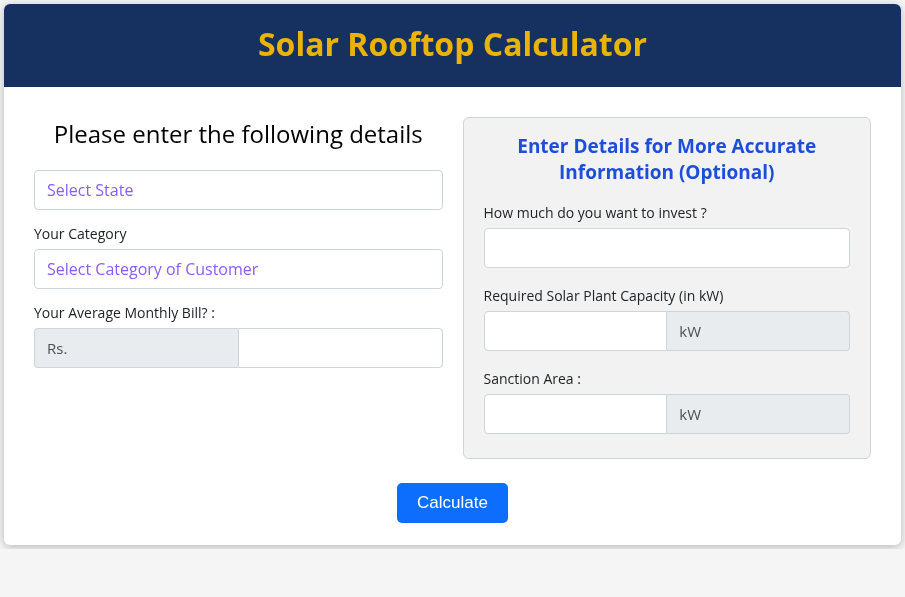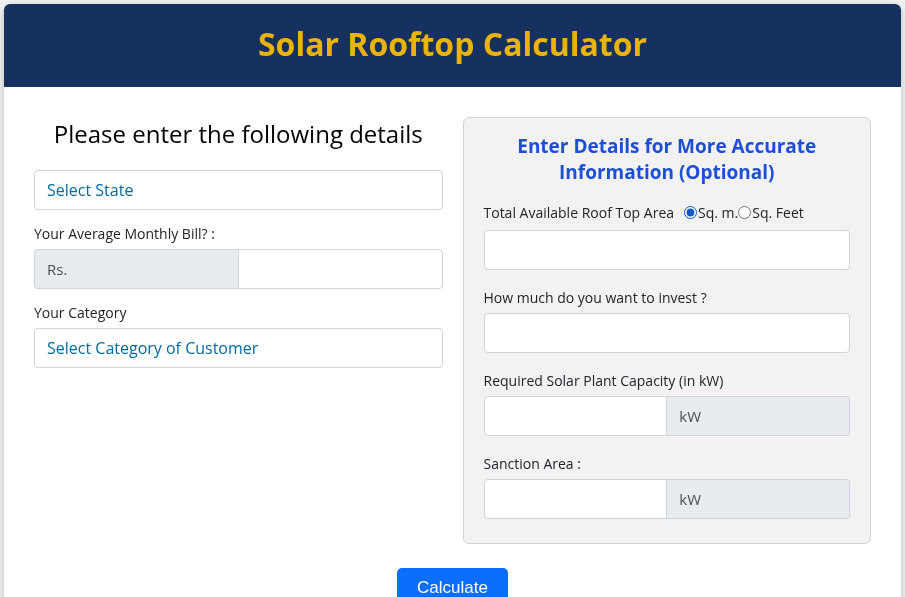--- a/index.html
+++ b/index.html
@@ -58,21 +58,21 @@
     content: " :";
   }
   .form-control, .select-like {
     width: 100%;
     height: 40px;
     border: 1px solid #ced4da;
     border-radius: 4px;
     padding: 0 12px;
     font-size: 16px;
     background: #fff;
-    color: #0369a1;
+    color: #8b5cf6;
   }
   .select-like {
     display: flex;
     align-items: center;
     cursor: pointer;
   }
   .input-group {
     display: flex;
     width: 100%;
   }
@@ -171,53 +171,39 @@
     <div class="left">
       <div class="left-title">Please enter the following details</div>
 
       <div class="form-group">
         <div class="select-like">
           <span>Select State</span>
         </div>
       </div>
 
       <div class="form-group">
+        <span class="label">Your Category</span>
+        <div class="select-like">
+          <span>Select Category of Customer</span>
+        </div>
+      </div>
+
+      <div class="form-group">
         <span class="label label-q">Your Average Monthly Bill?</span>
         <div class="input-group">
           <span class="addon left">Rs.</span>
           <input type="text" class="form-control" style="">
         </div>
       </div>
-
-      <div class="form-group">
-        <span class="label">Your Category</span>
-        <div class="select-like">
-          <span>Select Category of Customer</span>
-        </div>
-      </div>
     </div>
 
     <div class="right">
       <div class="panel">
         <div class="panel-title">Enter Details for More Accurate Information (Optional)</div>
 
-        <div class="form-group">
-          <div class="radio-row">
-            <span class="rlabel-main">Total Available Roof Top Area</span>
-            <label class="radio-opt">
-              <input type="radio" name="areaunit" checked="" style="">
-              <span>Sq. m.</span>
-            </label>
-            <label class="radio-opt">
-              <input type="radio" name="areaunit" style="">
-              <span>Sq. Feet</span>
-            </label>
-          </div>
-          <input type="text" class="form-control" style="">
-        </div>
 
         <div class="form-group">
           <span class="label">How much do you want to invest ?</span>
           <input type="text" class="form-control" style="">
         </div>
 
         <div class="form-group">
           <span class="label">Required Solar Plant Capacity (in kW)</span>
           <div class="input-group">
             <input type="text" class="form-control no-right-radius" style="">

